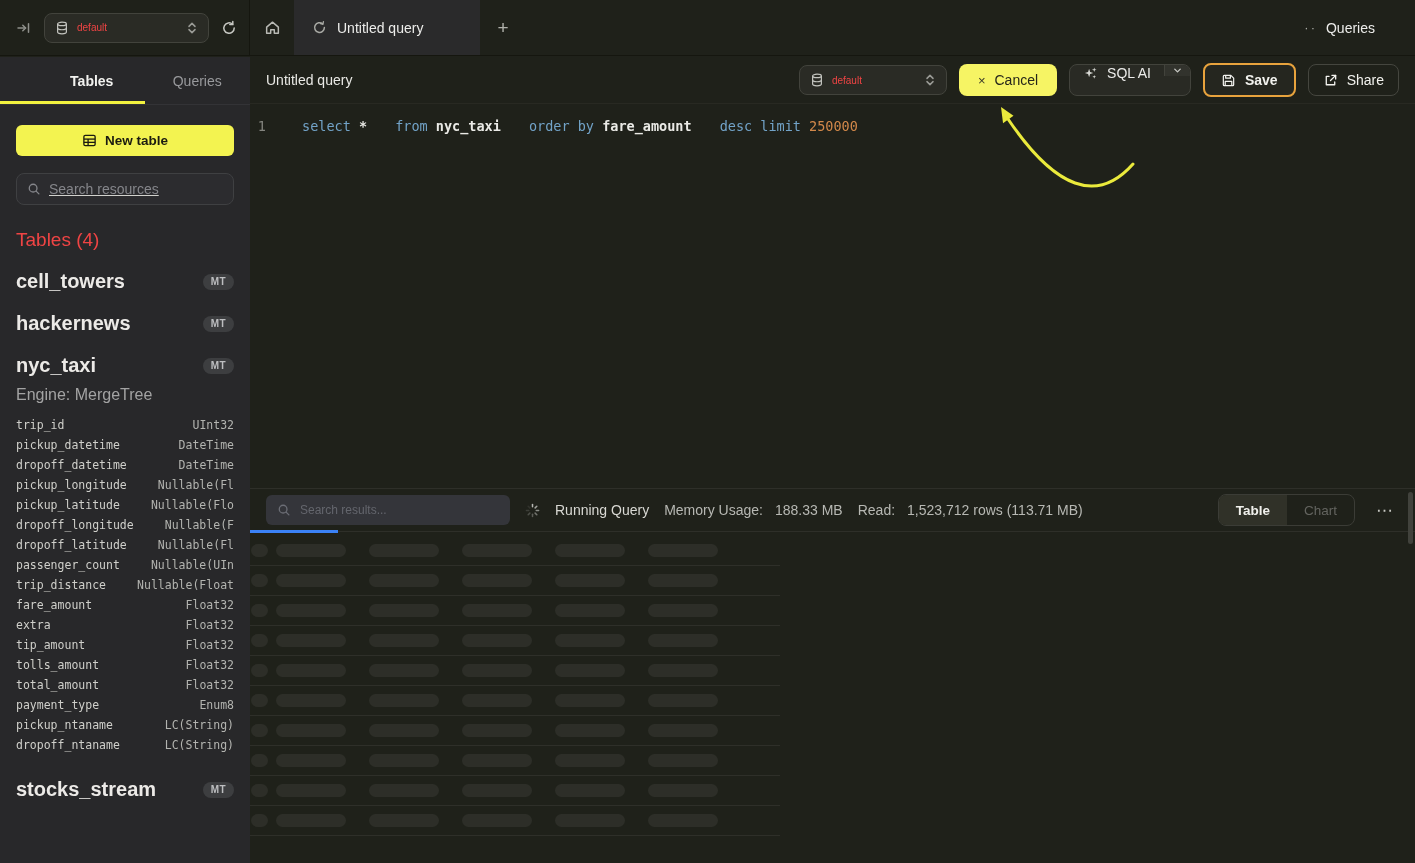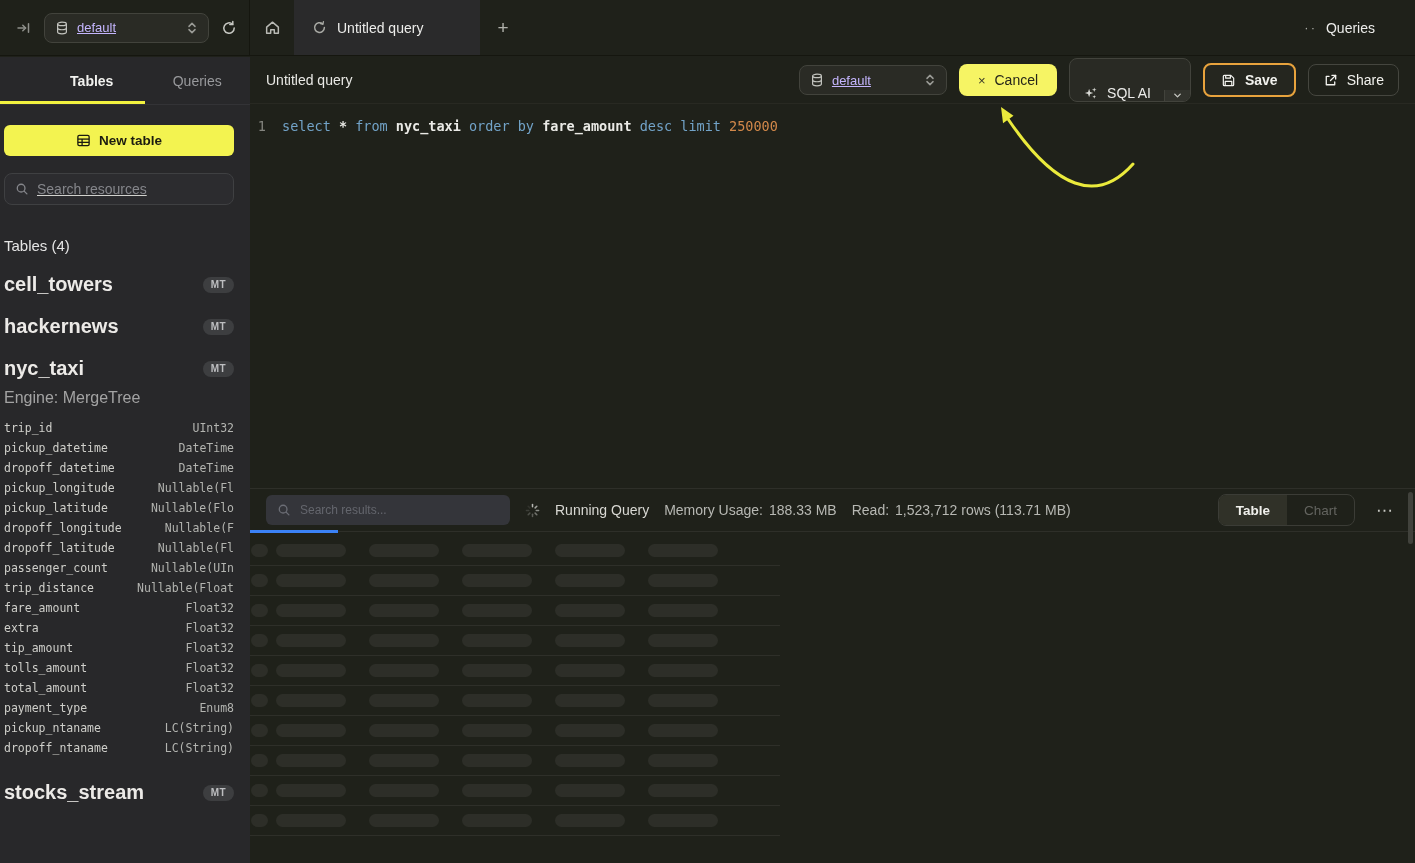--- a/index.html
+++ b/index.html
@@ -21,21 +21,21 @@
   .topbar-left {
     width:250px; display:flex; align-items:center; gap:12px;
     padding:0 12px 0 16px; border-right:1px solid #15160f;
   }
   .icon-btn { display:flex; align-items:center; justify-content:center; cursor:pointer; color:#a9aaa4; }
   .select {
     height:30px; display:flex; align-items:center; gap:8px;
     padding:0 10px; border:1px solid #42433c; background:#2a2b25;
     border-radius:8px; cursor:pointer;
   }
-  .select .sel-label { font-size:13px; color:#c4b5fd;text-decoration:underline; }
+  .select .sel-label { font-size:10px; color:#ef4444; }
   .topbar-left .select { flex:1; justify-content:space-between; }
   .select .sel-left { display:flex; align-items:center; gap:8px; }
   .tabstrip { flex:1; display:flex; align-items:stretch; }
   .home-btn { width:44px; display:flex; align-items:center; justify-content:center; cursor:pointer; }
   .editor-tab {
     width:186px; display:flex; align-items:center; gap:10px; padding:0 18px;
     background:#2a2a2b; cursor:pointer;
   }
   .editor-tab .tab-label { font-size:14px; color:#ececea; white-space:nowrap; }
   .plus-btn { width:46px; display:flex; align-items:center; justify-content:center; font-size:19px; color:#b0b1ab; cursor:pointer; }
@@ -54,36 +54,36 @@
   }
   .sidebar-tabs { height:48px; display:flex; border-bottom:1px solid #333336; flex:none; }
   .sidebar-tab {
     flex:1; display:flex; align-items:center; justify-content:center;
     font-size:14px; color:#98999c; cursor:pointer; position:relative;
   }
   .sidebar-tab.active { color:#f2f2ef; font-weight:600;padding-left:39px; }
   .sidebar-tab.active::after {
     content:""; position:absolute; left:0; right:0; bottom:0; height:3px; background:#f2f23f;
   }
-  .sidebar-content { padding:20px 16px 0 4px; overflow:hidden; }
+  .sidebar-content { padding:20px 16px 0 16px; overflow:hidden; }
   .new-table-btn {
     width:100%; height:31px; border-radius:6px; background:#f3f350;
     color:#1b1b10; font-size:13.5px; font-weight:600;
     display:flex; align-items:center; justify-content:center; gap:8px; cursor:pointer;
   }
   .search-box {
     margin-top:17px; height:32px; border-radius:8px; border:1px solid #3f4042;
     background:#2c2c2f; display:flex; align-items:center; gap:8px; padding:0 10px;
   }
   .search-box input {
     flex:1; background:transparent; border:0; outline:0;
     font-family:"Liberation Sans", sans-serif; font-size:14px; color:#d2d2ce;text-decoration:underline;
   }
   .search-box input::placeholder { color:#85868b; }
-  .section-label { margin-top:32px; font-size:15px; color:#e5e5e5; }
+  .section-label { margin-top:24px; font-size:19px; color:#ef4444; }
   .table-item {
     margin-top:19px; display:flex; align-items:center; justify-content:space-between;
     cursor:pointer;
   }
   .table-item .tname { font-size:20px; font-weight:600; color:#eceae7; }
   .mt-badge {
     width:31px; height:16px; border-radius:10px; background:#3d3e40;
     color:#bdbec0; font-size:10px; font-weight:700; letter-spacing:.5px;
     display:flex; align-items:center; justify-content:center;
   }
@@ -106,41 +106,41 @@
   }
   .query-title { font-size:14px; color:#e9e9e5; margin-right:auto; }
   .main-toolbar .select { width:148px; justify-content:space-between; }
   .cancel-btn {
     height:32px; border-radius:8px; background:#f6f464; color:#26261a;
     display:flex; align-items:center; gap:9px; padding:0 19px;
     font-size:14px; cursor:pointer;
   }
   .cancel-btn .x { font-size:13px; color:#3a3a28; }
   .sqlai-btn {
-    height:44px; border-radius:8px; border:1px solid #42433c; background:#292a24;
-    display:flex; align-items:flex-end; overflow:hidden; cursor:pointer;
+    height:32px; border-radius:8px; border:1px solid #42433c; background:#292a24;
+    display:flex; align-items:flex-start; overflow:hidden; cursor:pointer;
   }
   .sqlai-main { display:flex; align-items:center; gap:9px; padding:0 13px; font-size:14px; color:#ececea; }
   .sqlai-chevron { width:26px; display:flex; align-items:center; justify-content:center; background:#32332d; border-left:1px solid #42433c; }
   .save-btn {
     height:34px; border-radius:8px; border:2px solid #e8a33d; background:#25261f;
     display:flex; align-items:center; gap:9px; padding:0 16px;
     font-size:14px; font-weight:600; color:#f2f2ee; cursor:pointer;
   }
   .share-btn {
     height:32px; border-radius:8px; border:1px solid #45463f; background:transparent;
     display:flex; align-items:center; gap:9px; padding:0 14px;
     font-size:14px; color:#f2f2ee; cursor:pointer;
   }
 
   
   .editor { position:relative; height:383px; padding-top:13px; cursor:text; }
   .code-line { display:flex; font-family:"DejaVu Sans Mono", monospace; font-size:13.5px; line-height:19px; white-space:pre; }
   .gutter { width:32px; text-align:right; padding-right:16px; color:#84857f; flex:none; }
-  .code .kw  { color:#72a3c8; }
+  .code .kw  { color:#72a3c8;margin-left:20px; }
   .code .op  { color:#eaeae6; font-weight:700; }
   .code .id  { color:#eaeae6; font-weight:700; }
   .code .num { color:#d2884a; }
 
   
   .arrow-overlay { position:absolute; left:0; top:0; width:1165px; height:806px; pointer-events:none; z-index:6; }
 
   
   .results { position:absolute; left:0; top:431px; width:1165px; height:375px; border-top:1px solid #2e2f29; }
   .results-toolbar {
@@ -151,21 +151,21 @@
   .rsearch {
     width:244px; height:30px; border-radius:6px; background:#34353a;
     display:flex; align-items:center; gap:9px; padding:0 11px; flex:none;
   }
   .rsearch input {
     flex:1; background:transparent; border:0; outline:0;
     font-family:"Liberation Sans", sans-serif; font-size:12px; color:#9a9ba0;
   }
   .rsearch input::placeholder { color:#64666d; }
   .status-text { font-size:14px; color:#d8d8d3; }
-  .stat-group { display:flex; align-items:center; gap:6px; }
+  .stat-group { display:flex; align-items:center; gap:12px; }
   .stat-label, .stat-value { font-size:14px; color:#b7b8b3; }
   .view-toggle {
     margin-left:auto; height:32px; display:flex; align-items:stretch;
     border:1px solid #3b3c36; border-radius:8px; overflow:hidden;
   }
   .view-seg { display:flex; align-items:center; padding:0 17px; font-size:13.5px; color:#63645f; cursor:pointer; }
   .view-seg.active { background:#303128; color:#f0f0ec; font-weight:600; }
   .more-btn { font-size:17px; color:#c6c7c2; padding:0 6px; cursor:pointer; }
   .results-body { position:relative; height:331px; overflow:hidden; }
   .skeleton { width:530px; padding-top:4px; }

